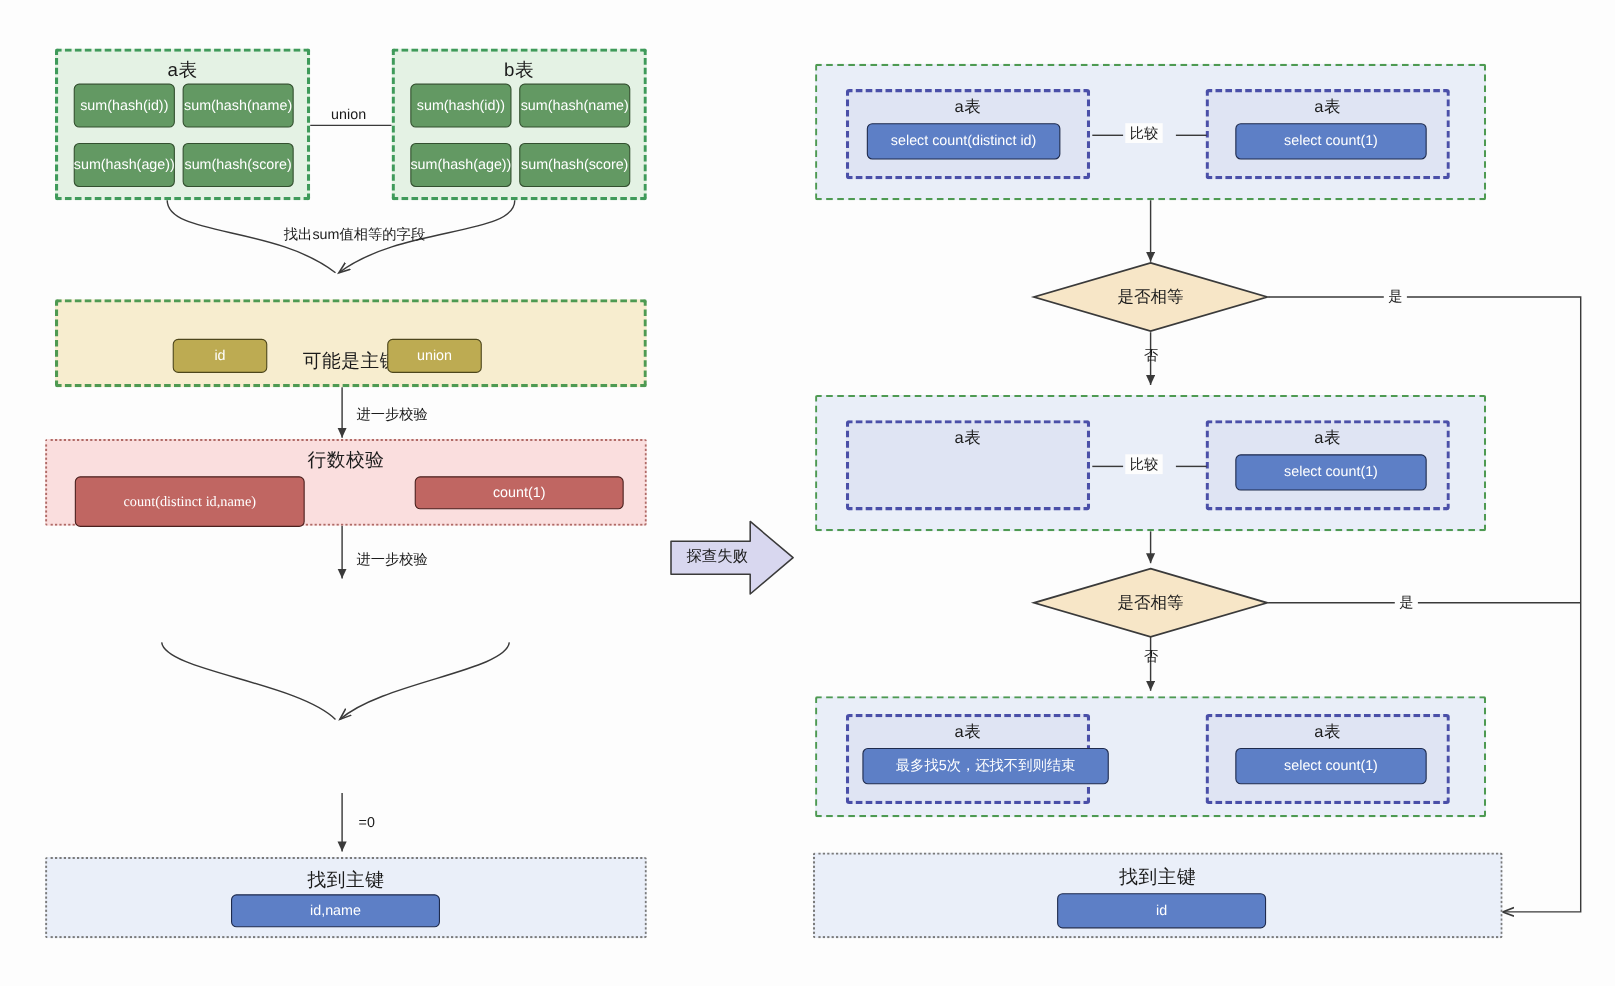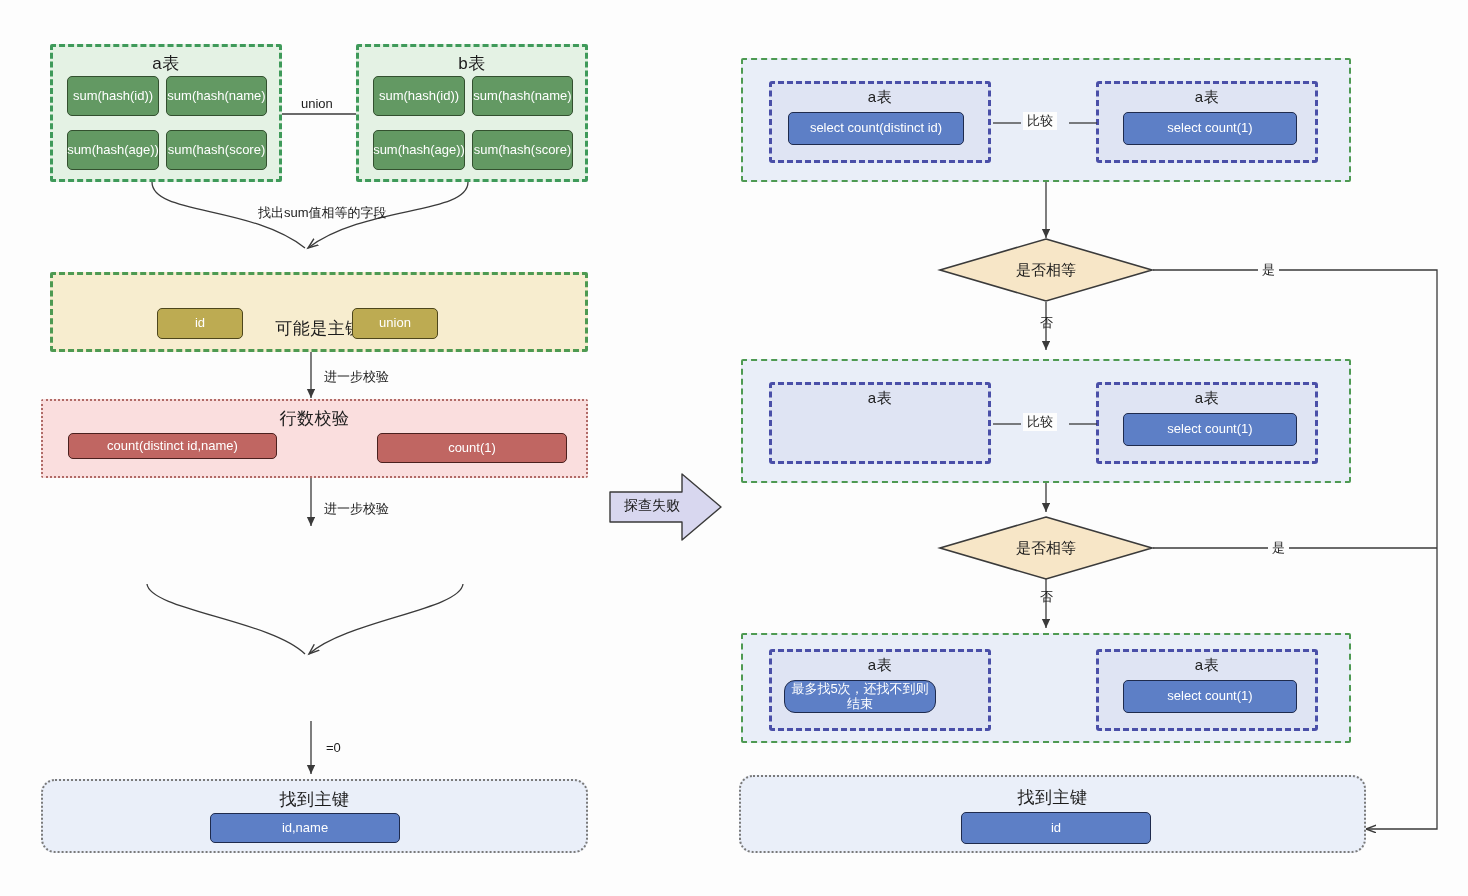--- a/index.html
+++ b/index.html
@@ -25,21 +25,21 @@
     border-radius:2px;
   }
   .grp-pink{
     border:2px dotted #b06a66;
     background:#fadede;
     border-radius:2px;
   }
   .grp-bluefaint{
     border:2px dotted #7a7a7a;
     background:#eaeff9;
-    border-radius:14px;
+    border-radius:2px;
   }
   .grp-greenblue{
     border:2px dashed #4e9a52;
     background:#e9eef8;
     border-radius:2px;
   }
   .grp-bluedash{
     border:3px dashed #4a4fa8;
     background:#dfe4f3;
     border-radius:3px;
@@ -158,21 +158,21 @@
   <div class="abs grp-yellow" style="left:50px;top:272px;width:538px;height:80px;">
     <div class="grp-title" style="top:5px;margin-top:37px;">可能是主键</div>
     <div class="chip olive" style="left:104px;top:33px;width:86px;height:31px;">id</div>
     <div class="chip olive" style="left:299px;top:33px;width:86px;height:31px;">union</div>
   </div>
 
   <div class="edge-label nobg" style="left:320px;top:368px;">进一步校验</div>
 
   <div class="abs grp-pink" style="left:41px;top:399px;width:547px;height:79px;">
     <div class="grp-title" style="top:6px;">行数校验</div>
-    <div class="chip red" style="left:25px;top:32px;width:209px;height:26px;">count(distinct id,name)</div>
+    <div class="chip red" style="left:25px;top:32px;width:209px;height:46px;font-family:Liberation Serif, serif;">count(distinct id,name)</div>
     <div class="chip red" style="left:334px;top:32px;width:190px;height:30px;">count(1)</div>
   </div>
 
   <div class="edge-label nobg" style="left:320px;top:500px;">进一步校验</div>
 
 
   <div class="edge-label nobg" style="left:322px;top:740px;">=0</div>
 
   <div class="abs grp-bluefaint" style="left:41px;top:779px;width:547px;height:74px;">
     <div class="grp-title" style="top:7px;">找到主键</div>
@@ -229,21 +229,21 @@
       <polygon points="107,1 213,32 107,63 1,32" fill="#f7e6c7" stroke="#3a3a3a" stroke-width="1.6"></polygon>
     </svg>
     <div class="diamond-label">是否相等</div>
   </div>
   <div class="edge-label" style="left:1268px;top:539px;">是</div>
   <div class="edge-label nobg" style="left:1036px;top:588px;">否</div>
 
   <div class="abs grp-greenblue" style="left:741px;top:633px;width:610px;height:110px;">
     <div class="abs grp-bluedash" style="left:26px;top:14px;width:222px;height:82px;">
       <div class="grp-title small" style="top:4px;">a表</div>
-      <div class="chip blue" style="left:12px;top:28px;width:152px;height:33px;border-radius:11px;">最多找5次，还找不到则结束</div>
+      <div class="chip blue" style="left:12px;top:28px;width:224px;height:33px;">最多找5次，还找不到则结束</div>
     </div>
     <div class="abs grp-bluedash" style="left:353px;top:14px;width:222px;height:82px;">
       <div class="grp-title small" style="top:4px;">a表</div>
       <div class="chip blue" style="left:24px;top:28px;width:174px;height:33px;">select count(1)</div>
     </div>
   </div>
 
   <div class="abs grp-bluefaint" style="left:739px;top:775px;width:627px;height:78px;">
     <div class="grp-title" style="top:9px;">找到主键</div>
     <div class="chip blue" style="left:220px;top:35px;width:190px;height:32px;">id</div>

